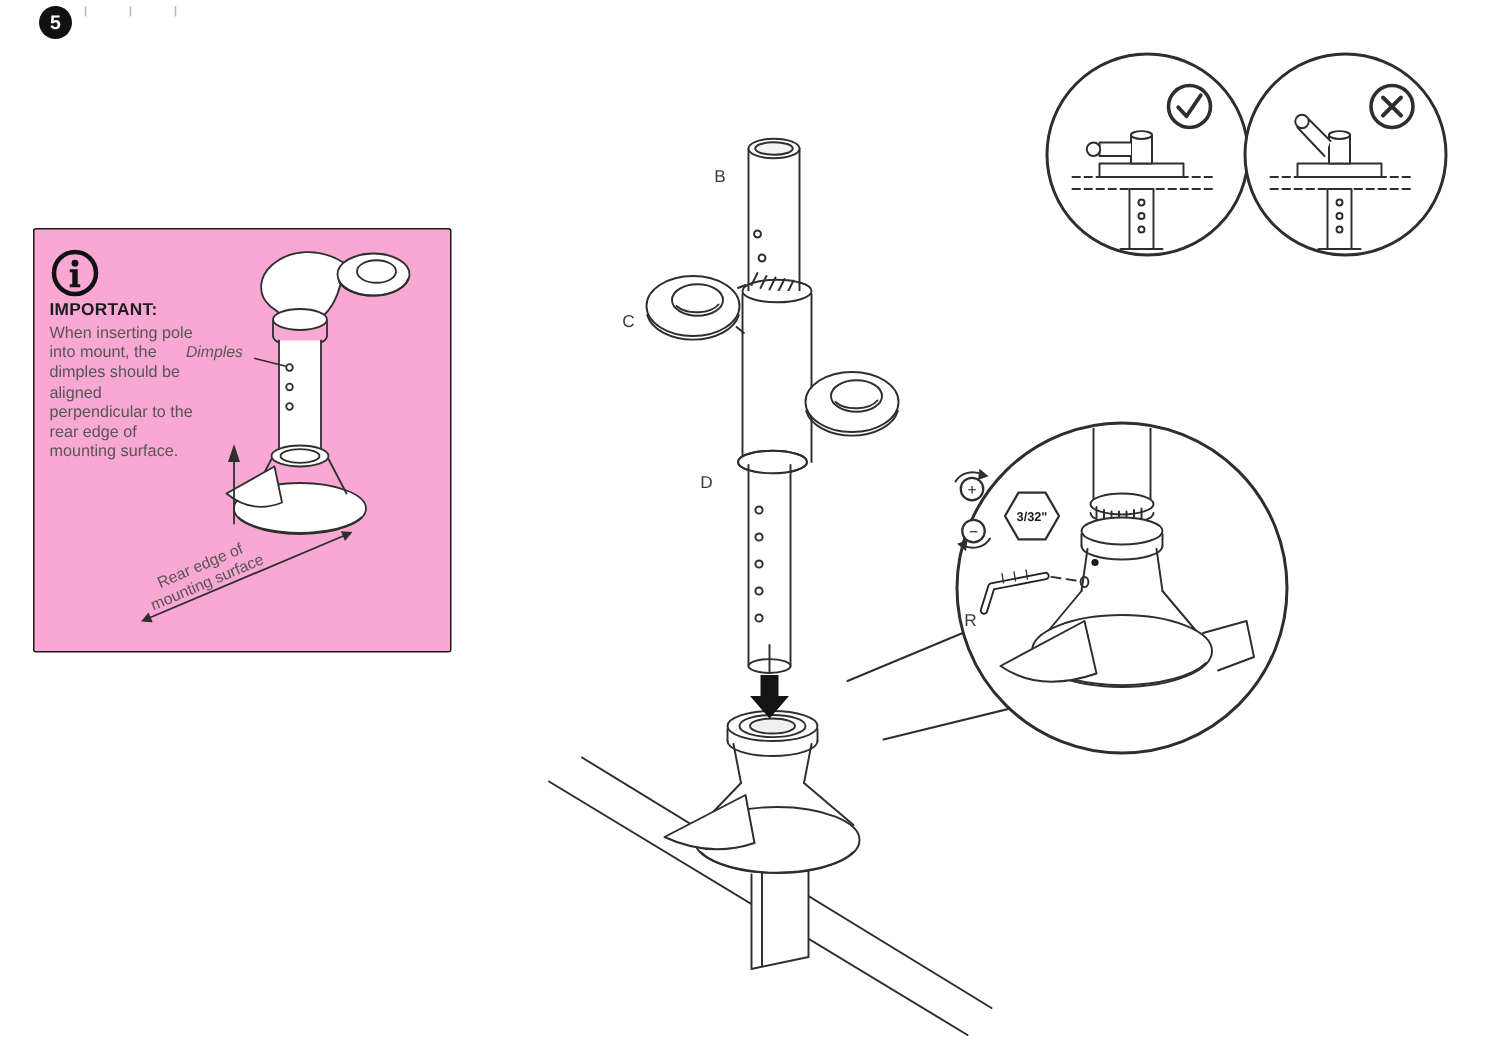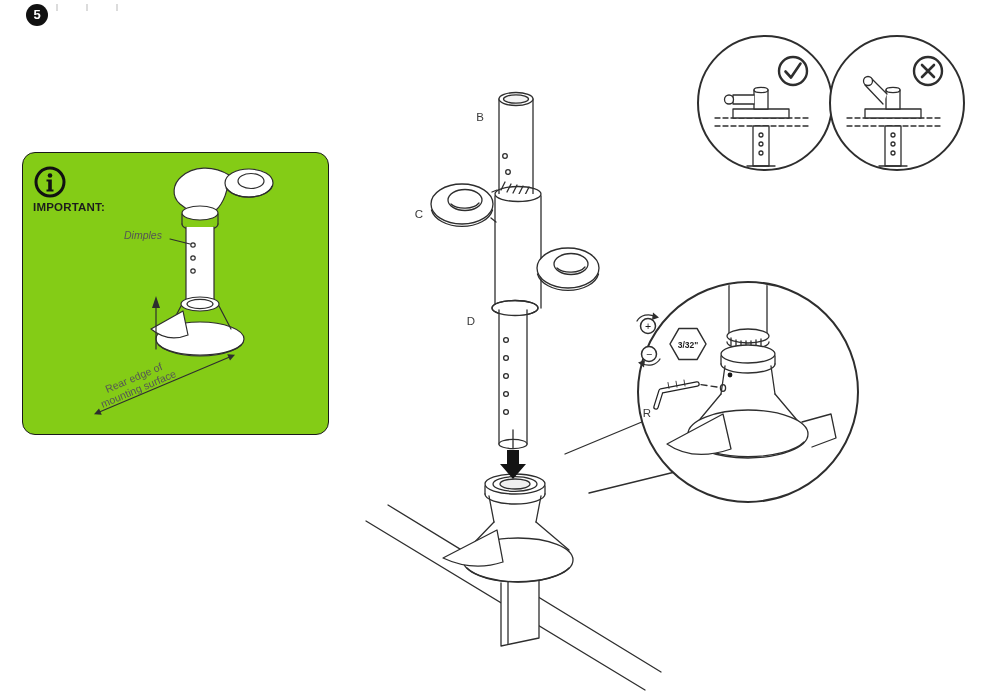--- a/index.html
+++ b/index.html
@@ -2,21 +2,21 @@
 <html><head>
 <meta charset="utf-8">
 <style>
   html,body{margin:0;padding:0;background:#fff;}
   .canvas{position:relative;width:1005px;height:693px;background:#ffffff;overflow:hidden;
           font-family:"Liberation Sans","DejaVu Sans",sans-serif;color:#1c1c1c;}
   .step-badge{position:absolute;left:26px;top:4px;width:22px;height:22px;border-radius:50%;
               background:#111;color:#fff;font-size:13px;font-weight:bold;line-height:22px;
               text-align:center;}
   .info-panel{position:absolute;left:22px;top:152px;width:277px;height:281px;
-              border:1.6px solid #1a1a1a;border-radius:13px;background:#84cc16;padding-left:28px;}
+              border:1.6px solid #1a1a1a;border-radius:2px;background:#f9a8d4;}
   .info-panel .panel-art{position:absolute;left:0;top:0;}
   .info-icon{position:absolute;left:10px;top:12px;}
   .info-title{position:absolute;left:10px;top:48px;font-size:11.5px;font-weight:bold;
               color:#1c1c1c;letter-spacing:.2px;}
   .info-body{position:absolute;left:10px;top:63px;width:101px;font-size:10.8px;
              line-height:1.22;color:#555;}
   .dimples-label{position:absolute;left:101px;top:76px;font-size:10.5px;color:#555;font-style:italic;}
   .rear-edge-label{position:absolute;left:64px;top:218px;width:98px;font-size:10.5px;
                    color:#555;text-align:center;line-height:1.15;
                    transform:rotate(-23deg);transform-origin:center;}
@@ -88,20 +88,21 @@
       </g>
     </svg>
 
     <svg class="info-icon" width="34" height="34" viewBox="0 0 34 34">
       <circle cx="17" cy="17" r="14" fill="none" stroke="#111" stroke-width="3"></circle>
       <circle cx="17" cy="10.5" r="2.3" fill="#111"></circle>
       <path d="M 13.5 14.5 L 18.8 14.5 L 18.8 24.5 L 20.5 24.5 L 20.5 26.5 L 13.5 26.5 L 13.5 24.5 L 15.2 24.5 L 15.2 16.5 L 13.5 16.5 Z" fill="#111"></path>
     </svg>
 
     <div class="info-title">IMPORTANT:</div>
+    <div class="info-body">When inserting pole into mount, the dimples should be aligned perpendicular to the rear edge of mounting surface.</div>
     <div class="dimples-label">Dimples</div>
     <div class="rear-edge-label">Rear edge of mounting surface</div>
   </div>
 
   <svg class="main-art" width="320" height="615" viewBox="0 0 320 615">
     <g stroke="#2e2e2e" stroke-width="1.3" fill="none" stroke-linecap="round" stroke-linejoin="round">
 
       <g>
         <line x1="33" y1="427" x2="306" y2="594"></line>
         <line x1="11" y1="443" x2="290" y2="612"></line>

